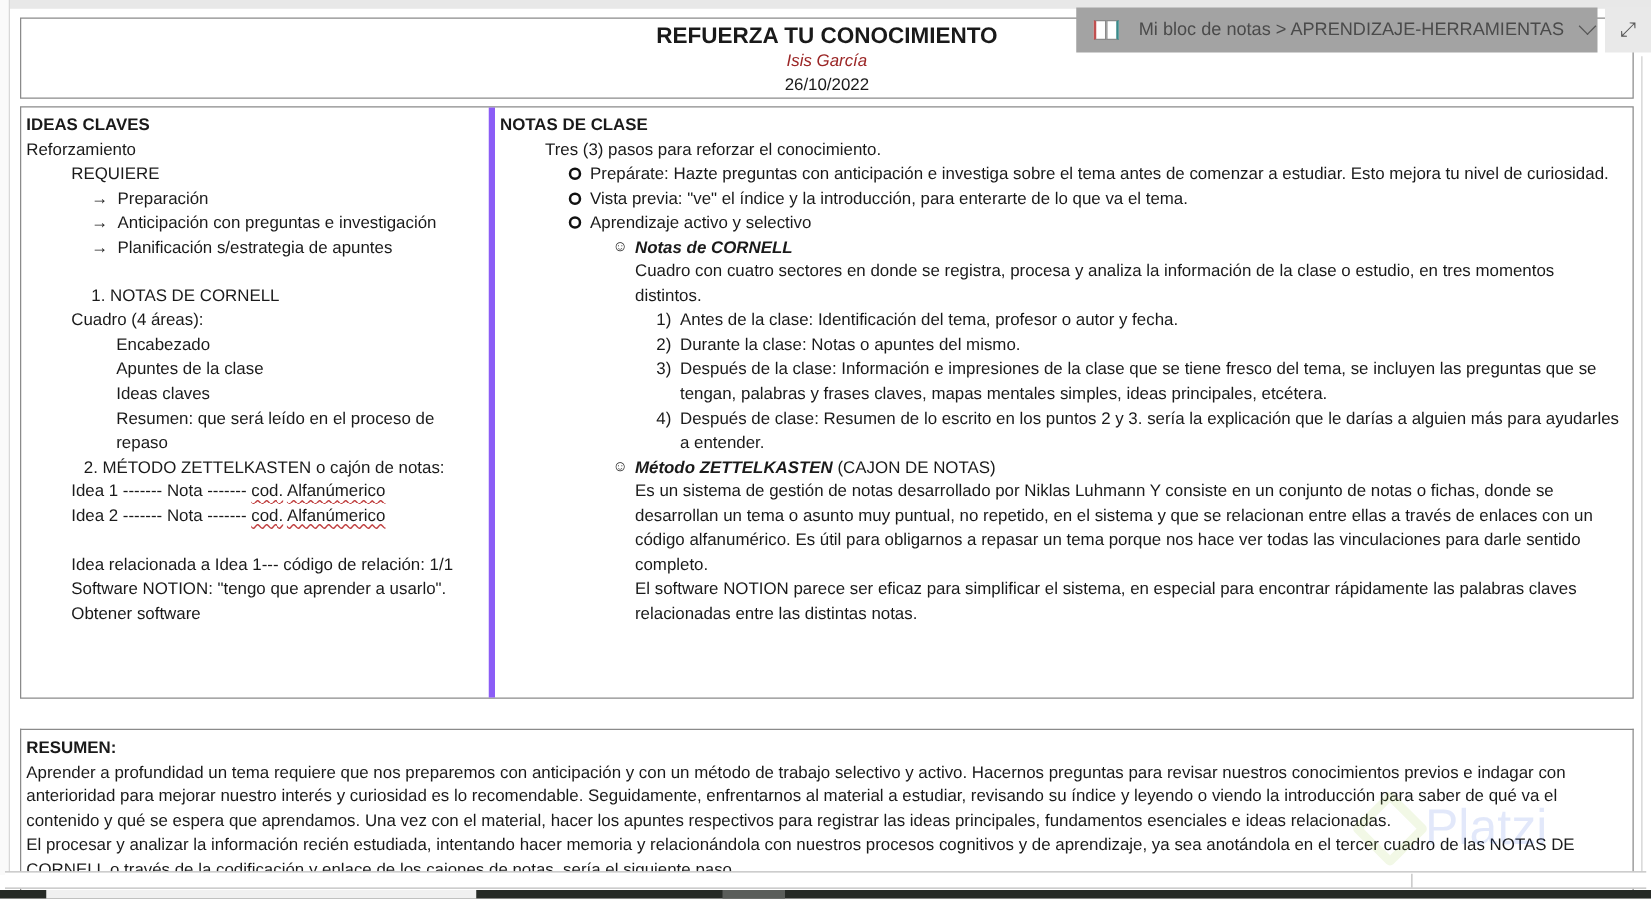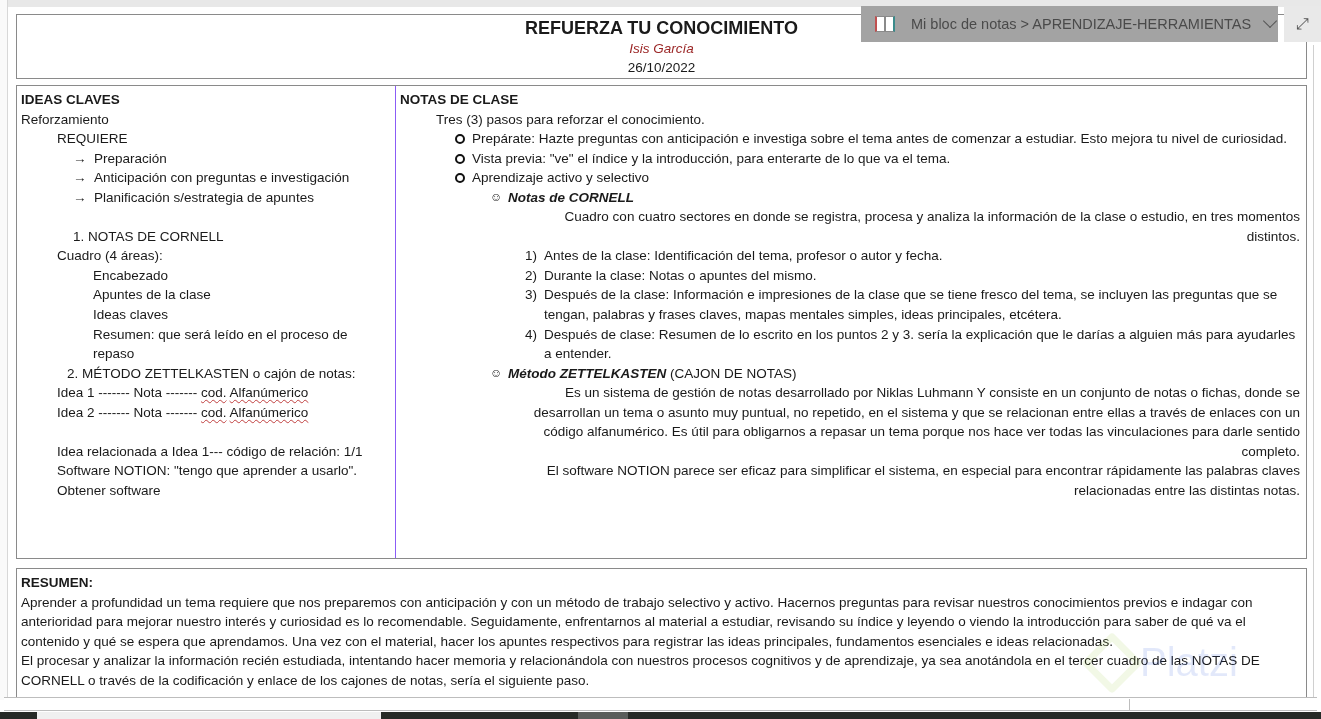--- a/index.html
+++ b/index.html
@@ -10,48 +10,48 @@
   .left-gutter { position: absolute; left: 0; top: 0; width: 8px; height: 700px; border-right: 1px solid #d8d8d8; background: #fafafa; }
   .top-strip { position: absolute; left: 0; top: 0; width: 1321px; height: 7px; background: #e8e8e8; }
 
   
   .header-box { position: absolute; left: 16px; top: 14px; width: 1291px; height: 65px; border: 1px solid #8a8a8a; text-align: center; line-height: 19.5px; padding-top: 4px; }
   .header-title { font-weight: bold; font-size: 18px; }
   .header-author { color: #9b2626; font-style: italic; }
 
   
   .notes-table { position: absolute; left: 16px; top: 85px; width: 1291px; height: 474px; border: 1px solid #8a8a8a; display: flex; }
-  .col-ideas { width: 379px; border-right: 1px solid #8b5cf6; padding: 4px 0 0 4px; line-height: 19.55px; }
+  .col-ideas { width: 379px; border-right: 5px solid #8b5cf6; padding: 4px 0 0 4px; line-height: 19.55px; }
   .col-notes { flex: 1; padding: 4px 0 0 4px; line-height: 19.55px; }
   .bold { font-weight: bold; }
   .ind1 { padding-left: 36px; }
   .ind2 { padding-left: 72px; }
   .ind3 { padding-left: 93px; }
   .ind-arrow { padding-left: 52px; }
   .ind-sq { padding-left: 95px; }
   .ind-num { padding-left: 52px; }
   .ind-num2 { padding-left: 46px; }
   .arrow { display: inline-block; width: 21px; }
   .sq { display: inline-block; width: 13px; font-size: 9px; vertical-align: 2px; }
   .blank { height: 19.55px; }
   .spell { text-decoration: underline wavy #c04040; text-decoration-thickness: 1px; text-underline-offset: 2px; }
 
   .n-ind1 { padding-left: 36px; }
   .n-bullet { display: flex; padding-left: 55px; }
   .n-bullet .b-icon { width: 17px; flex-shrink: 0; position: relative; }
   .b-icon::before { content: ""; position: absolute; left: 0; top: 5px; width: 6px; height: 6px; border: 2.5px solid #111; border-radius: 50%; }
   .n-smile { display: flex; padding-left: 90px; }
   .n-smile .s-icon { width: 18px; flex-shrink: 0; font-size: 12px; }
-  .n-para { padding-left: 108px; padding-right: 6px; text-align: right; }
+  .n-para { padding-left: 108px; padding-right: 6px; }
   .n-num { display: flex; padding-left: 125px; padding-right: 6px; }
   .n-num .num { width: 19px; flex-shrink: 0; }
   .bi { font-weight: bold; font-style: italic; }
 
   
-  .summary-box { position: absolute; left: 16px; top: 568px; width: 1291px; height: 135px; border: 1px solid #8a8a8a; border-bottom: none; padding: 4px 4px 0 4px; line-height: 19.55px; overflow: hidden; }
+  .summary-box { position: absolute; left: 16px; top: 583px; width: 1291px; height: 135px; border: 1px solid #8a8a8a; border-bottom: none; padding: 4px 4px 0 4px; line-height: 19.55px; overflow: hidden; }
 
   
   .watermark { position: absolute; left: 1090px; top: 640px; display: flex; align-items: center; gap: 6px; opacity: 0.12; pointer-events: none; }
   .wm-logo { width: 44px; height: 44px; border: 7px solid #98c73a; transform: rotate(45deg); border-radius: 4px; }
   .wm-text { font-size: 40px; color: #1d4ed8; font-family: "Liberation Sans", sans-serif; }
 
   
   .breadcrumb { position: absolute; left: 861px; top: 6px; width: 417px; height: 36px; background: #a3a3a3; display: flex; align-items: center; padding-left: 14px; color: #4a4a4a; font-size: 14.5px; }
   .nb-icon { width: 22px; height: 17px; position: relative; margin-right: 14px; }
   .nb-icon .pg { position: absolute; top: 0; width: 10px; height: 16px; border: 1px solid #8a8a8a; background: #fff; }

